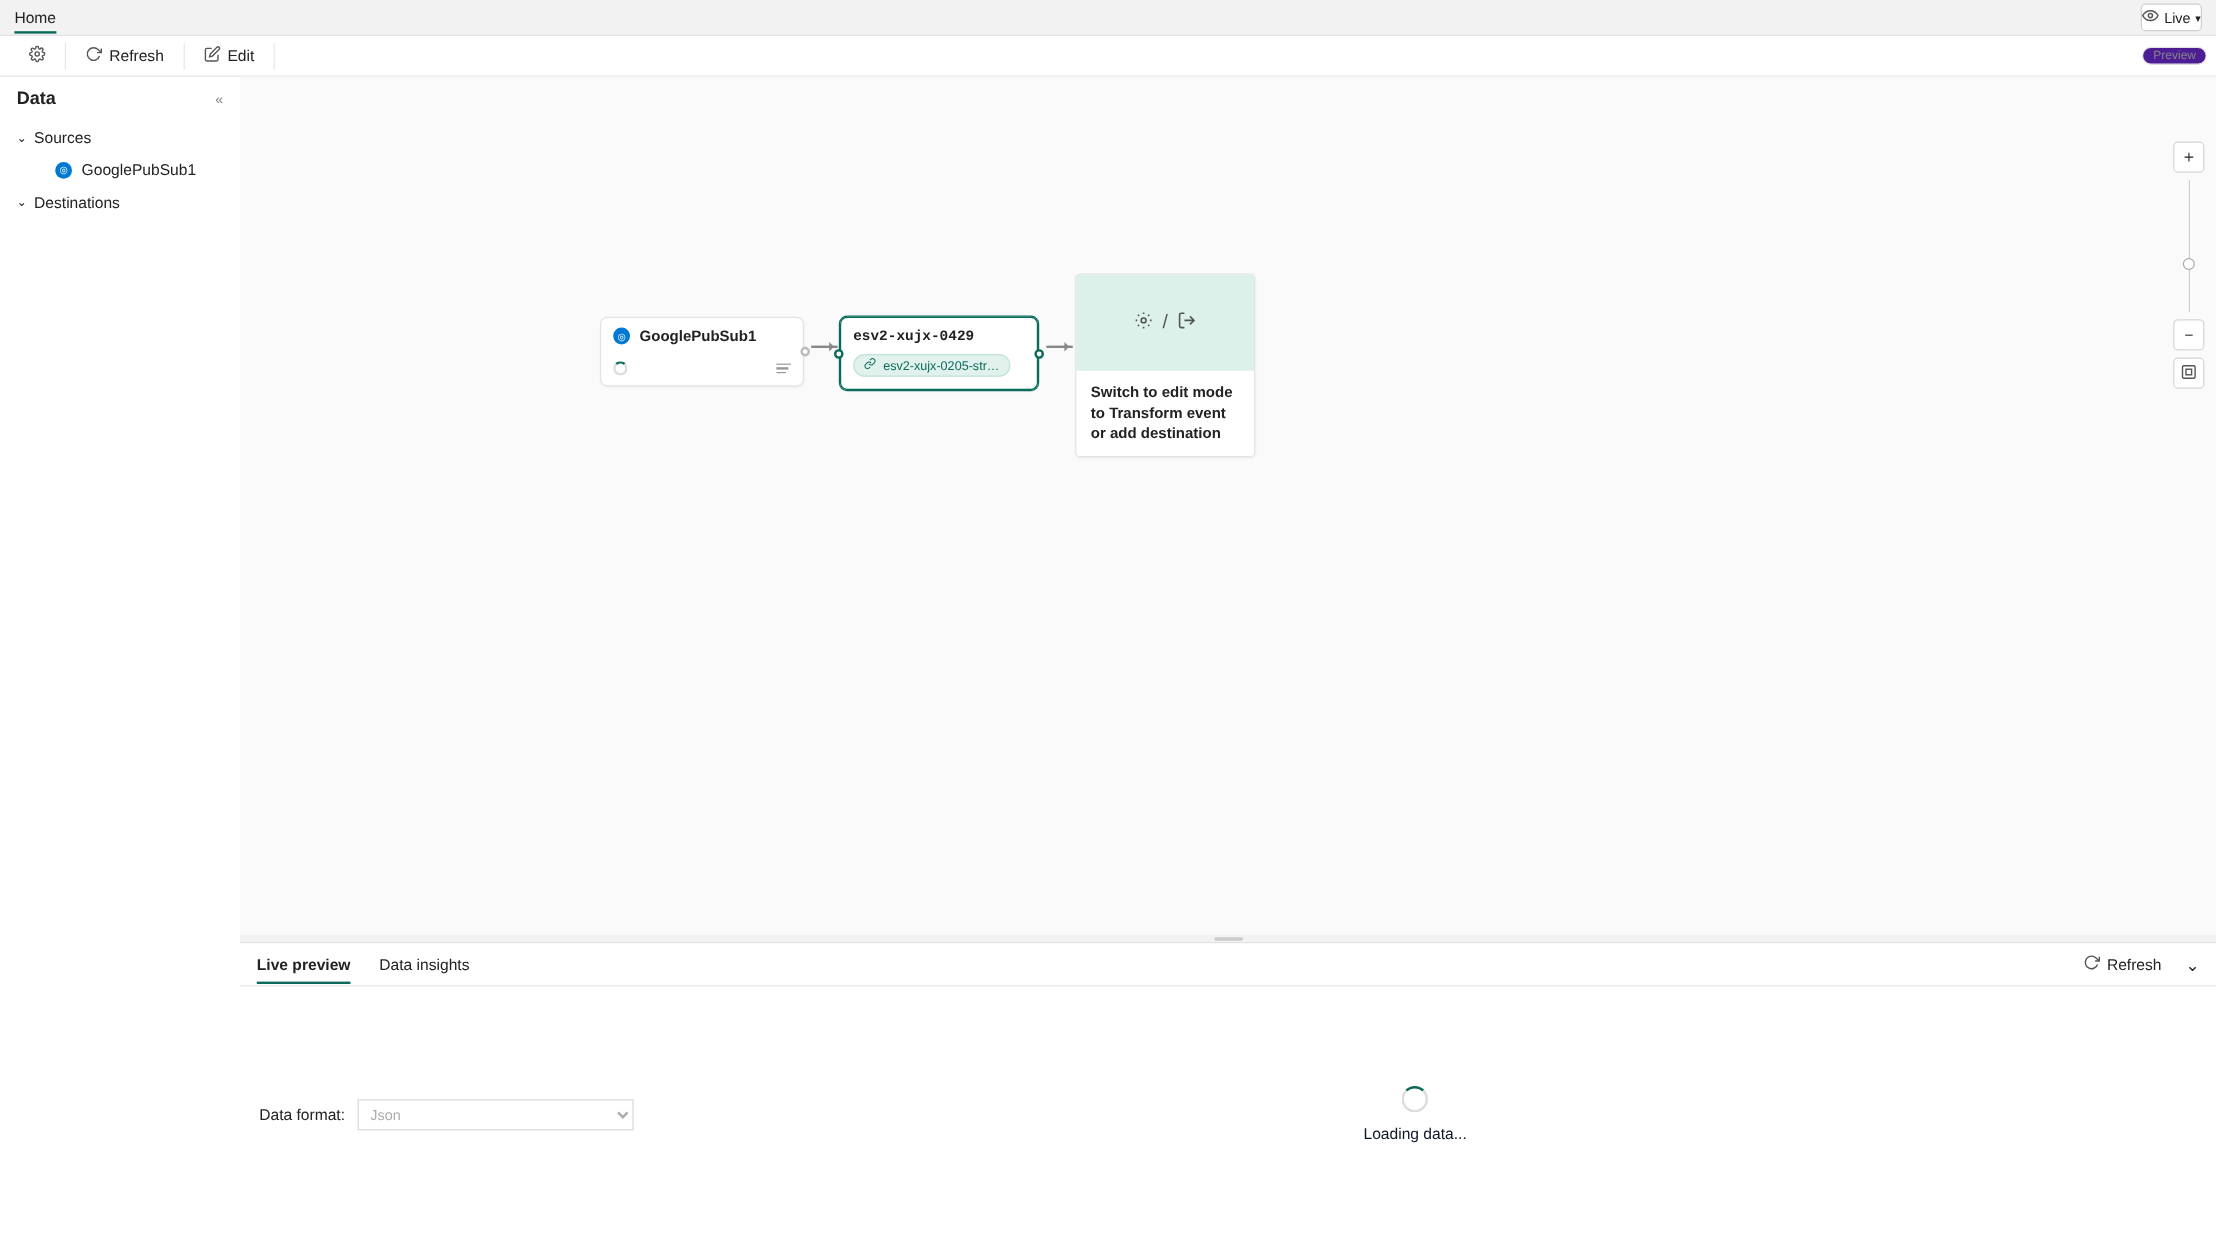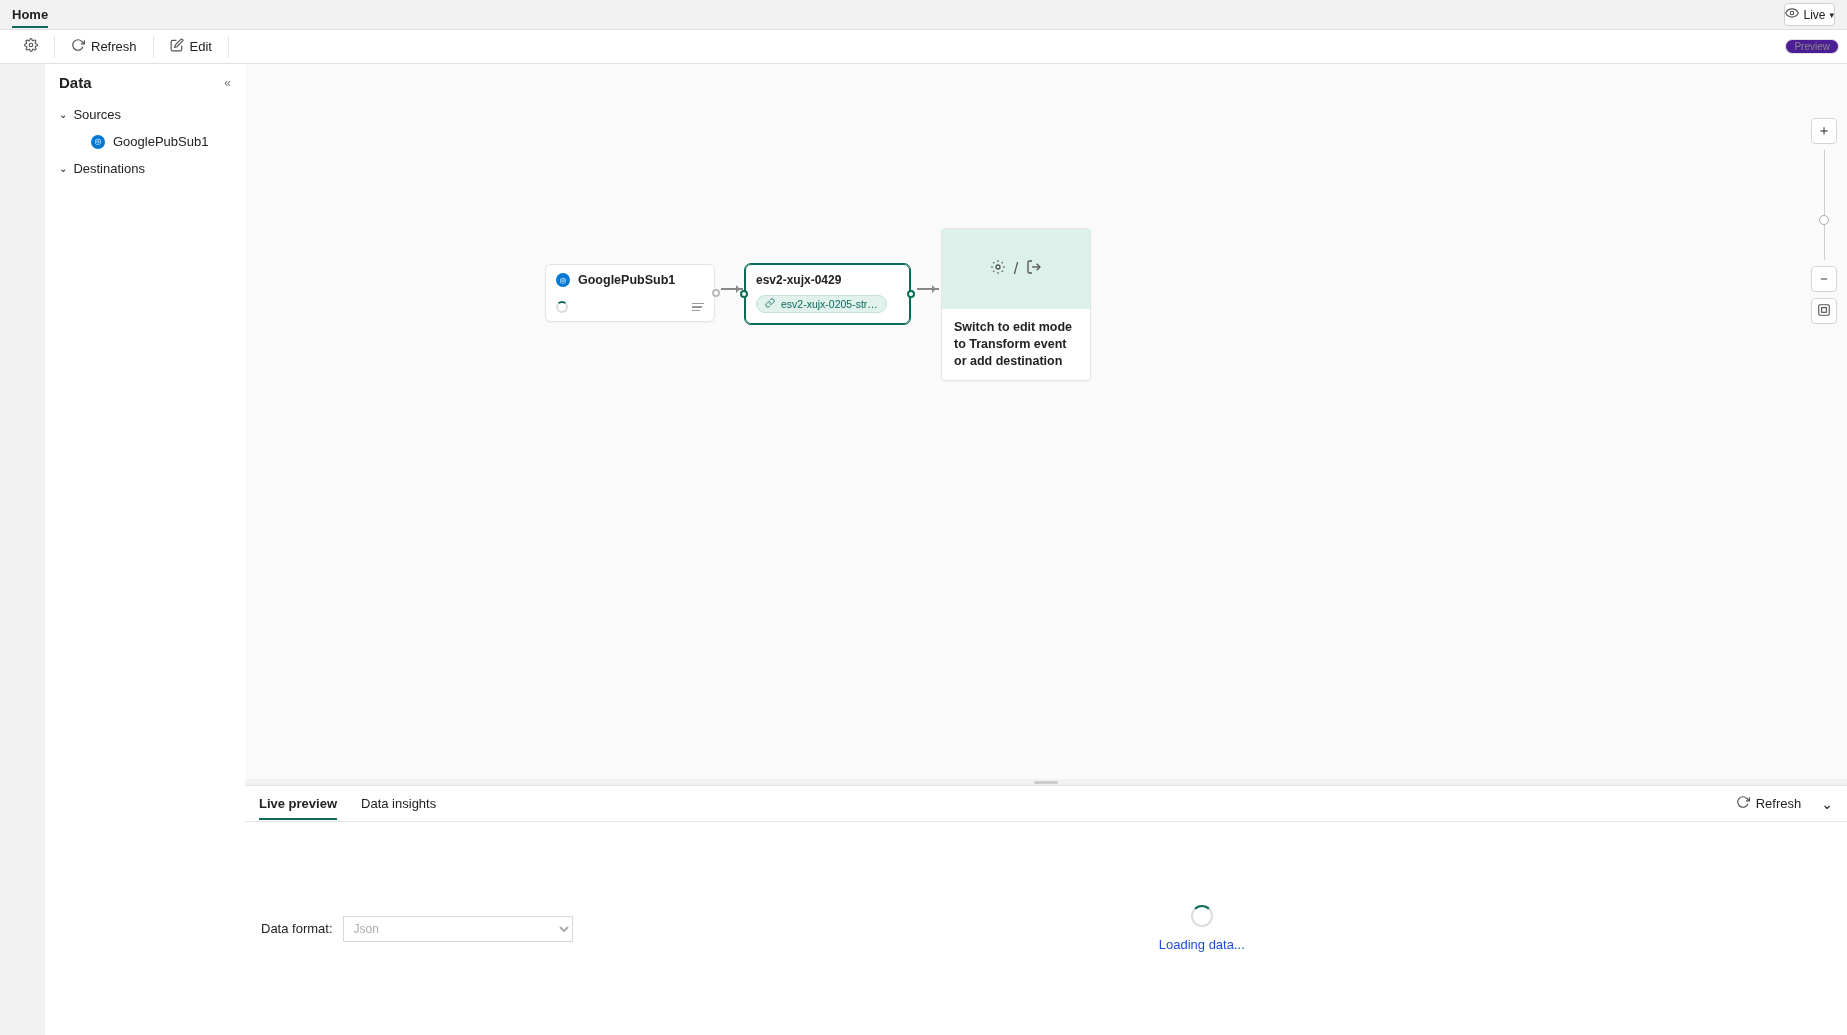--- a/index.html
+++ b/index.html
@@ -2,35 +2,35 @@
 <html><head>
 <meta charset="utf-8">
 <style>
   * { box-sizing: border-box; margin: 0; padding: 0; }
   html, body { width: 100%; height: 100%; font-family: "Segoe UI", Tahoma, sans-serif; font-size: 13px; color: #222; background: #f2f2f2; }
   body { display: flex; flex-direction: column; overflow: hidden; }
 
   
   .tabstrip { display: flex; align-items: center; height: 30px; padding: 0 12px; border-bottom: 1px solid #e2e2e2; }
   .tab { padding: 6px 0 4px 0; font-weight: normal; border-bottom: 2px solid transparent; cursor: pointer; }
-  .tab.active { border-bottom-color: #0b6b5b; font-weight: bold; }
+  .tab.active { border-bottom-color: #0b6b5b; font-weight: normal; }
   .tabstrip .right { margin-left: auto; display: flex; align-items: center; gap: 6px; }
   .live-btn { display: flex; align-items: center; gap: 4px; border: 1px solid #d0d0d0; border-radius: 4px; padding: 2px 0; background: #fff; cursor: pointer; font-size: 12px; }
   .chev-down { font-size: 9px; }
 
   
   .ribbon { display: flex; align-items: center; height: 34px; background: #fff; border-bottom: 1px solid #e2e2e2; padding: 0 8px; }
   .ribbon .group { display: flex; align-items: center; gap: 6px; padding: 0 10px; height: 100%; }
   .ribbon .sep { width: 1px; height: 22px; background: #e5e5e5; }
   .ribbon-btn { display: flex; align-items: center; gap: 6px; padding: 4px 6px; border-radius: 3px; cursor: pointer; }
   .ribbon .right { margin-left: auto; display: flex; align-items: center; }
   .preview-pill { font-size: 10px; color: #888; background: #4c1d95; border: 1px solid #e5e5e5; border-radius: 10px; padding: 1px 8px; }
 
   
-  .main { display: flex; flex: 1 1 auto; min-height: 0; background: #f2f2f2; padding-left: 45px; }
+  .main { display: flex; flex: 1 1 auto; min-height: 0; background: #f2f2f2; }
 
   
   .sidebar { width: 200px; background: #fff; border-right: none; display: flex; flex-direction: column; margin: 0; }
   .sidebar-header { display: flex; align-items: center; justify-content: space-between; padding: 10px 14px 6px 14px; }
   .sidebar-title { font-size: 15px; font-weight: 600; }
   .collapse-btn { cursor: pointer; opacity: .6; font-size: 12px; }
   .tree { padding: 4px 6px; }
   .tree-section { display: flex; align-items: center; gap: 6px; padding: 6px 8px; cursor: pointer; font-size: 13px; }
   .tree-section .caret { font-size: 10px; }
   .tree-item { display: flex; align-items: center; gap: 8px; padding: 6px 8px 6px 40px; font-size: 13px; cursor: pointer; }
@@ -58,21 +58,21 @@
   .port.right { right: -6px; }
   .port.left  { left: -6px; }
 
   .connector { position:absolute; height:2px; background:#888; }
   .connector::after { content:""; position:absolute; right:-1px; top:-3px; border:4px solid transparent; border-left-color:#888; }
 
   .conn1 { left:476px; top:224px; width:22px; }
   .conn2 { left:672px; top:224px; width:22px; }
 
   .node2 { left: 500px; top: 200px; width: 165px; padding: 8px 10px 10px 10px; }
-  .node2-title { font-size: 12px; font-weight: 600; margin-bottom: 8px; }
+  .node2-title { font-size: 12px; font-weight: 600; margin-bottom: 8px; font-family: Liberation Mono, monospace; }
   .badge { display:inline-flex; align-items:center; gap:6px; background:#e1f1ec; border:1px solid #bfe3d9; color:#0b6b5b; border-radius:10px; padding:2px 8px; font-size:10.5px; max-width:100%; }
   .badge .ell { white-space:nowrap; overflow:hidden; text-overflow:ellipsis; max-width:100px; }
   .link-ic svg{width:10px;height:10px;}
 
   .node3 { position:absolute; left: 696px; top: 164px; width: 150px; background:#fff; border:1px solid #e3e3e3; border-radius:4px; box-shadow:0 1px 2px rgba(0,0,0,.04); }
   .node3-top { background:#dcf1e9; height:80px; display:flex; align-items:center; justify-content:center; gap:8px; font-size:16px; color:#555; }
   .node3-bot { padding:10px 12px; font-size:12.5px; font-weight:600; line-height:1.35; }
 
   
   .zoom-rail { position:absolute; right:10px; top:54px; display:flex; flex-direction:column; align-items:center; gap:0; }
@@ -87,21 +87,21 @@
   .bottompane { border-top:1px solid #e2e2e2; background:#fff; display:flex; flex-direction:column; height:250px; }
   .bp-tabs { display:flex; align-items:center; border-bottom:1px solid #e5e5e5; padding:0 14px; height:36px; }
   .bp-tab { padding:9px 0 7px; margin-right:24px; cursor:pointer; font-size:13px; border-bottom:2px solid transparent; }
   .bp-tab.active { border-bottom-color:#0b6b5b; font-weight:600; }
   .bp-right { margin-left:auto; display:flex; align-items:center; gap:14px; }
   .bp-body { flex:1; display:flex; flex-direction:row; padding:12px 16px; overflow:auto; }
   .format-row { display:flex; align-items:center; gap:10px; }
   select { height:26px; min-width:230px; border:1px solid #c8c8c8; padding:2px 6px; background:#fff; font-size:12px; color:#888; }
   .loading-area { flex:1; display:flex; flex-direction:column; align-items:center; justify-content:center; gap:10px; }
   .spinner { width:22px; height:22px; border:2px solid #ddd; border-top-color:#0b6b5b; border-radius:50%; animation:spin .9s linear infinite; }
-  .loading-text { font-size:13px; color:#1d4ed8; }
+  .loading-text { font-size:13px; color:#0f172a; }
 
   
   .ic { width:14px; height:14px; display:inline-block; }
 </style>
 </head>
 <body>
 
 <div class="tabstrip">
   <div class="tab active">Home</div>
   <div class="right">

